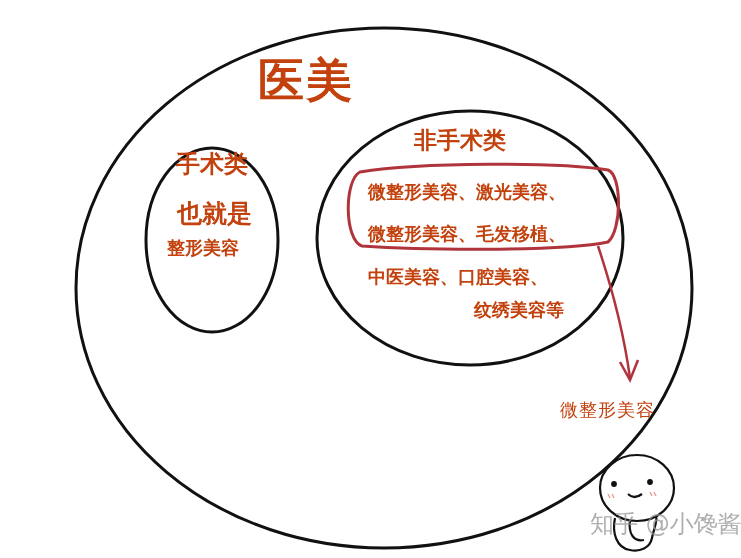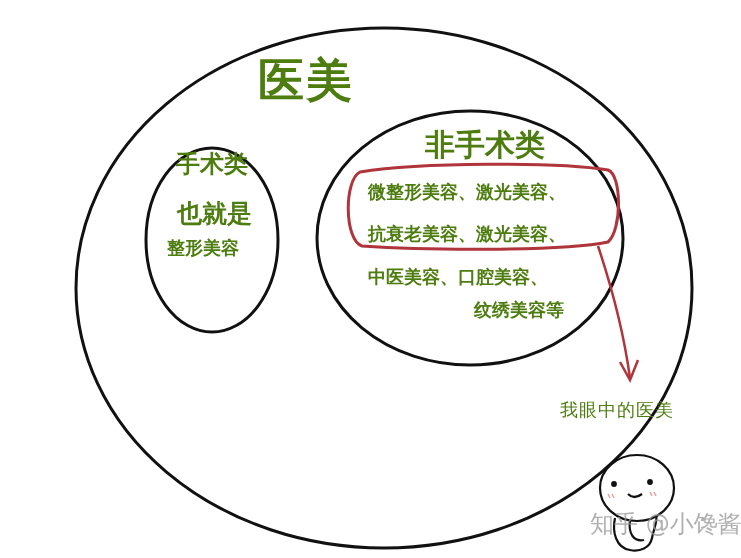--- a/index.html
+++ b/index.html
@@ -1,23 +1,23 @@
 <!DOCTYPE html>
 <html><head>
 <meta charset="utf-8">
 <style>
   html, body { margin: 0; padding: 0; background: #ffffff; }
   body { width: 741px; height: 558px; position: relative; overflow: hidden; font-family: "DejaVu Sans", sans-serif; }
   svg.diagram { position: absolute; left: 0; top: 0; }
-  .txt { position: absolute; color: #4d7c0f; white-space: nowrap; }
+  .txt { position: absolute; color: #c2410c; white-space: nowrap; }
   .title { left: 258px; top: 50px; font-size: 46px; font-weight: bold; letter-spacing: 2px; }
   .left-title { left: 176px; top: 148px; font-size: 24px; font-weight: bold; }
   .left-sub1 { left: 177px; top: 197px; font-size: 25px; font-weight: bold; }
   .left-sub2 { left: 167px; top: 236px; font-size: 18px; font-weight: bold; }
-  .right-title { left: 425px; top: 125px; font-size: 30px; font-weight: bold; }
+  .right-title { left: 414px; top: 125px; font-size: 23px; font-weight: bold; }
   .r-line { font-size: 18px; font-weight: bold; }
   .r1 { left: 368px; top: 180px; text-align: center; }
   .r2 { left: 368px; top: 222px; }
   .r3 { left: 368px; top: 265px; }
   .r4 { left: 428px; top: 298px; margin-left: 46px; }
   .note { left: 560px; top: 398px; font-size: 18px; font-family: "DejaVu Serif", serif; letter-spacing: 1px; }
   .watermark { left: 590px; top: 508px; font-size: 24px; color: rgba(150,150,150,0.75); text-align: right; }
 </style>
 </head>
 <body>
@@ -42,18 +42,18 @@
 </svg>
 
 <div class="txt title">医美</div>
 
 <div class="txt left-title">手术类</div>
 <div class="txt left-sub1">也就是</div>
 <div class="txt left-sub2">整形美容</div>
 
 <div class="txt right-title">非手术类</div>
 <div class="txt r-line r1">微整形美容、激光美容、</div>
-<div class="txt r-line r2">抗衰老美容、激光美容、</div>
+<div class="txt r-line r2">微整形美容、毛发移植、</div>
 <div class="txt r-line r3">中医美容、口腔美容、</div>
 <div class="txt r-line r4">纹绣美容等</div>
 
-<div class="txt note">我眼中的医美</div>
+<div class="txt note">微整形美容</div>
 <div class="txt watermark">知乎 @小馋酱</div>
 
 </body></html>

